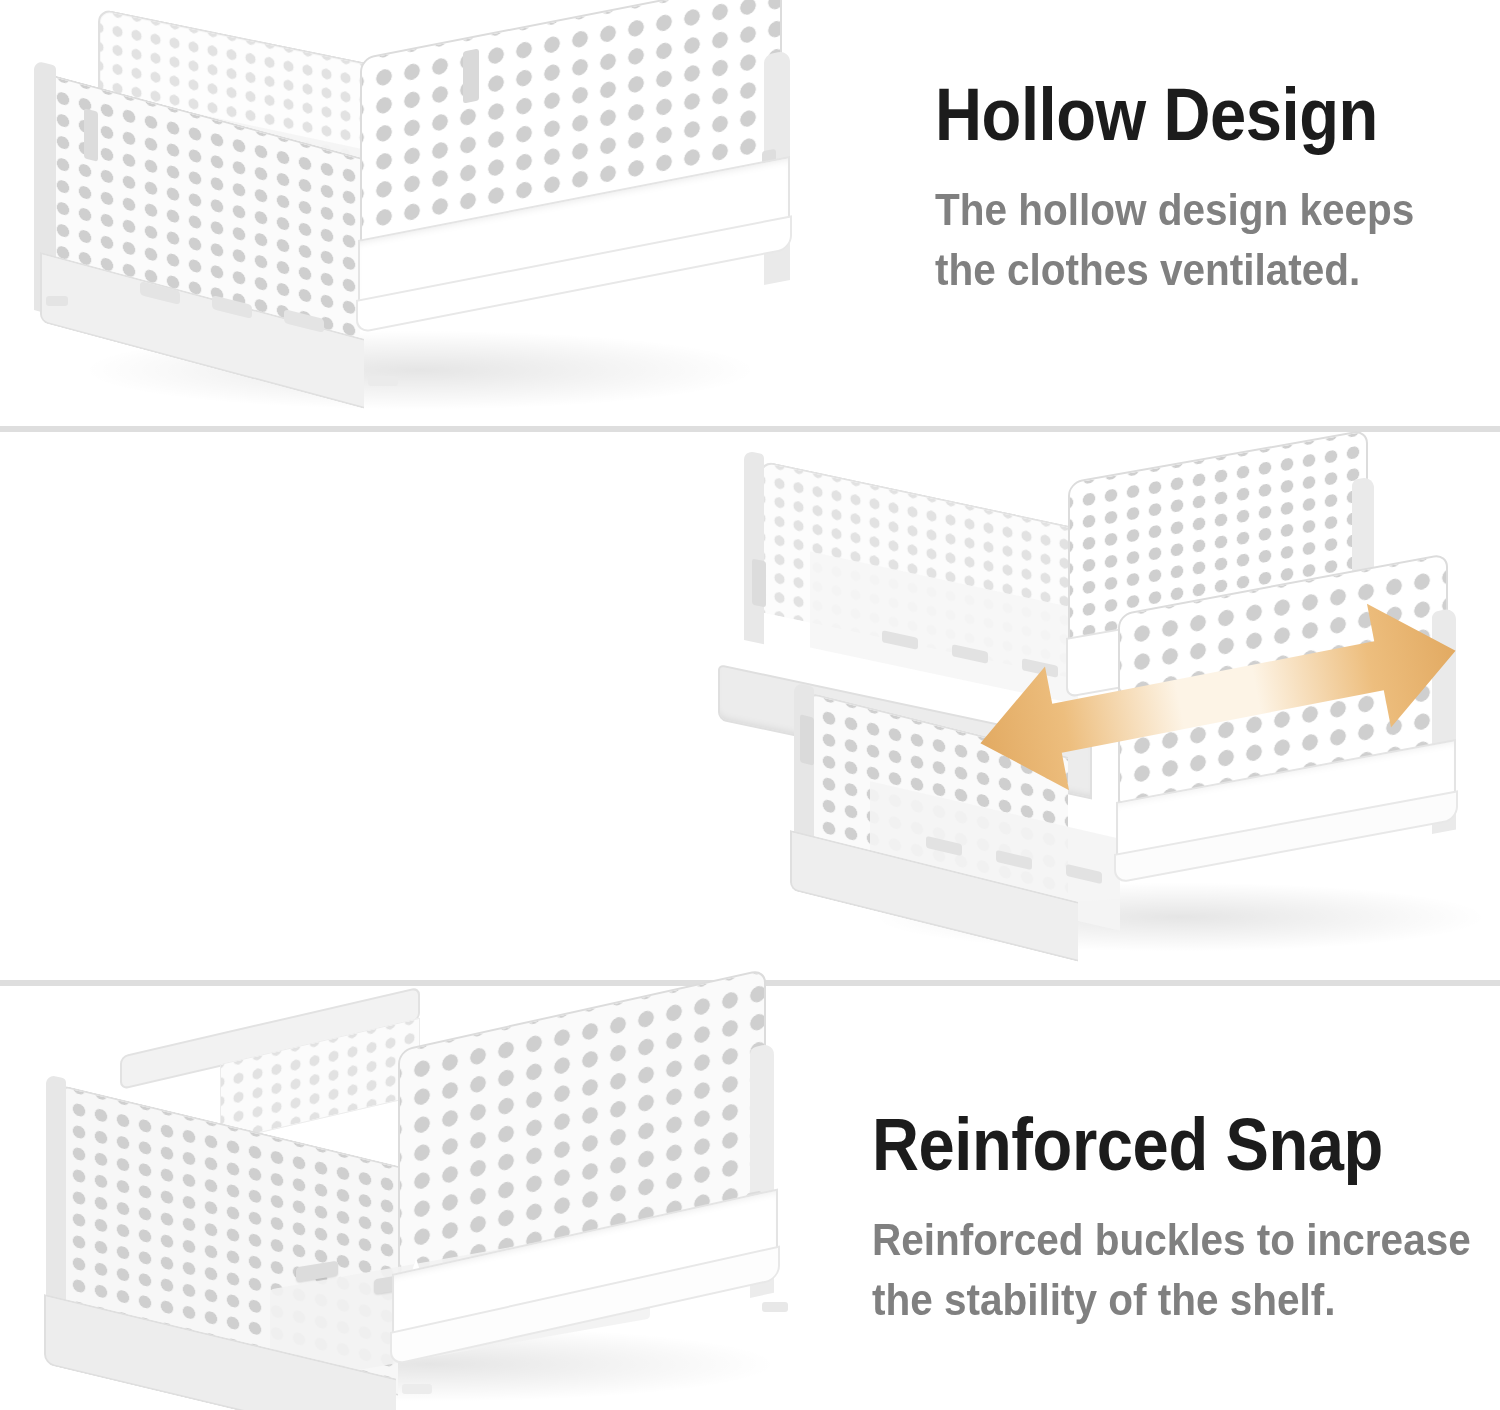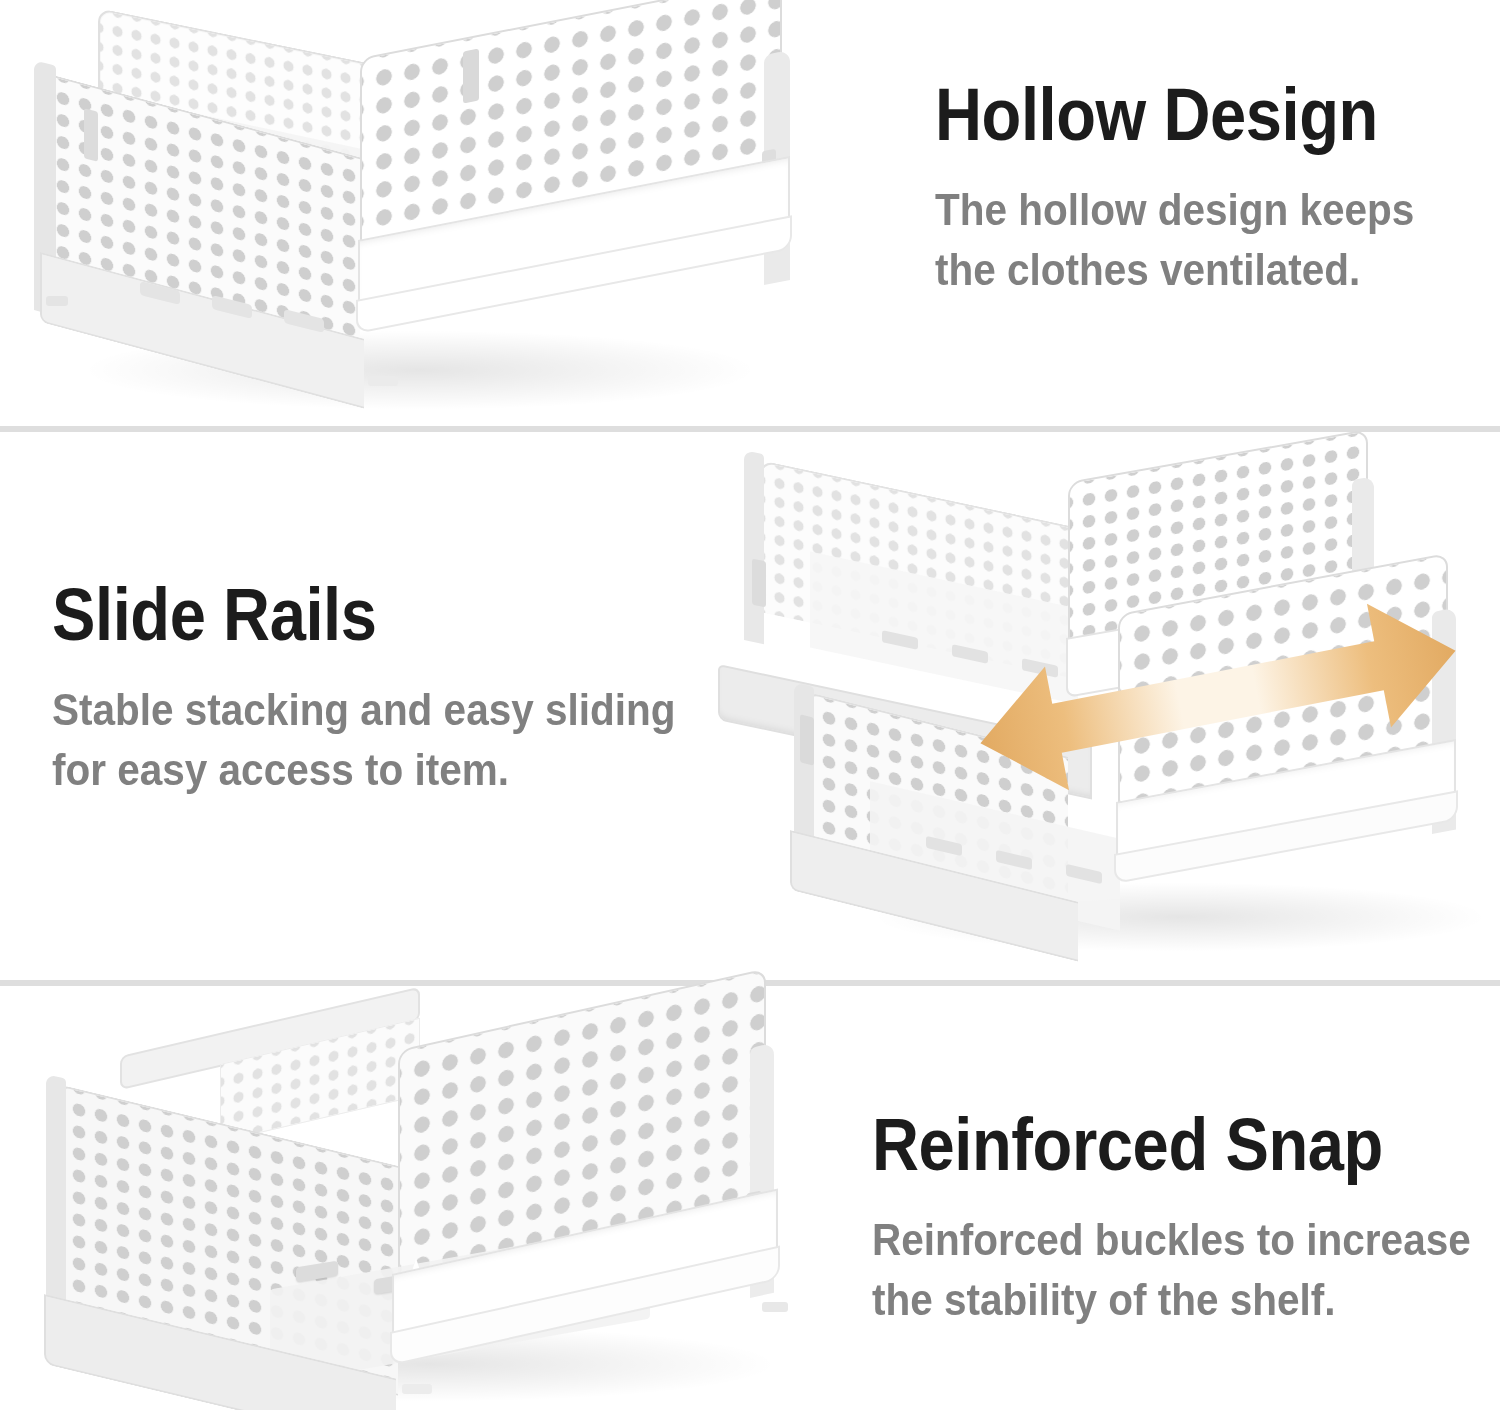--- a/index.html
+++ b/index.html
@@ -161,27 +161,20 @@
         <span class="body-line">The hollow design keeps</span>
         <span class="body-line">the clothes ventilated.</span>
       </p>
     </div>
   </section>
 
   <div class="divider"></div>
 
   <section class="panel panel-2">
 
-    <div class="text-block tb-2">
-      <h2 class="heading">Slide Rails</h2>
-      <p class="body-text">
-        <span class="body-line">Stable stacking and easy sliding</span>
-        <span class="body-line">for easy access to item.</span>
-      </p>
-    </div>
 
     <div class="product" style="left:700px;top:10px;width:800px;height:530px;">
 
       <div class="shadow" style="left:170px;top:440px;width:620px;height:70px;"></div>
 
       <div class="face" style="left:60px;top:18px;width:330px;height:152px;background:#fcfcfc;
                   transform:skewY(12deg);transform-origin:left top;
                   border-radius:14px 14px 0 0;border:2px solid #e2e2e2;border-bottom:none;overflow:hidden;">
         <div class="perf tiny lite"></div>
       </div>

